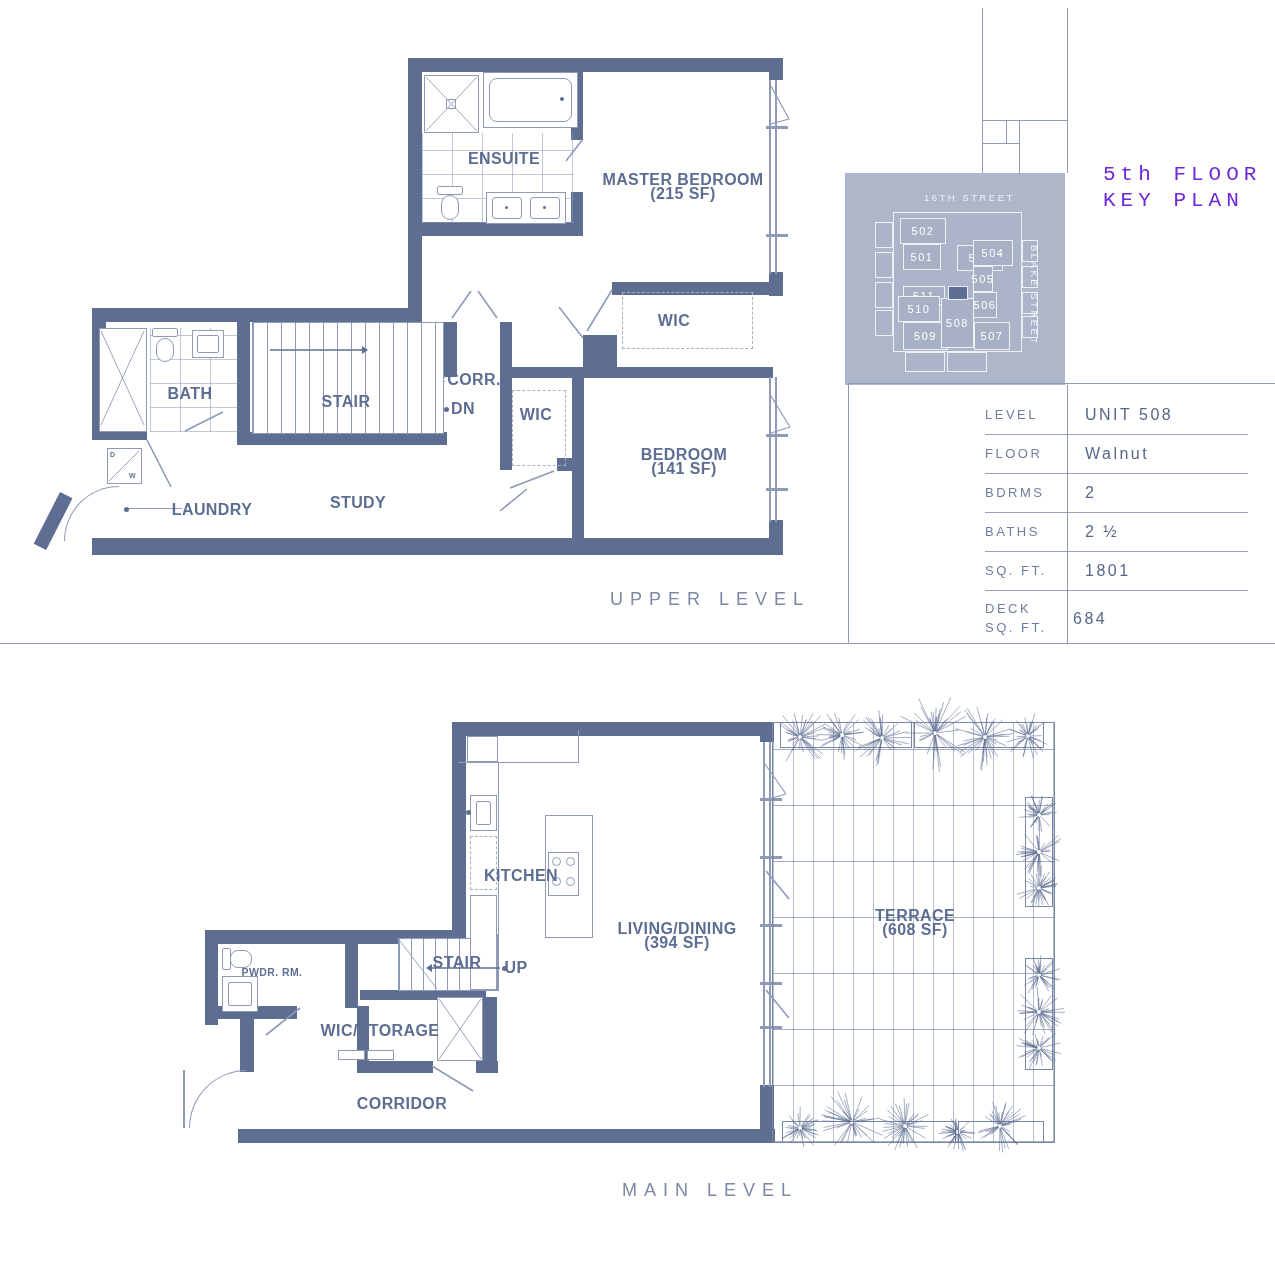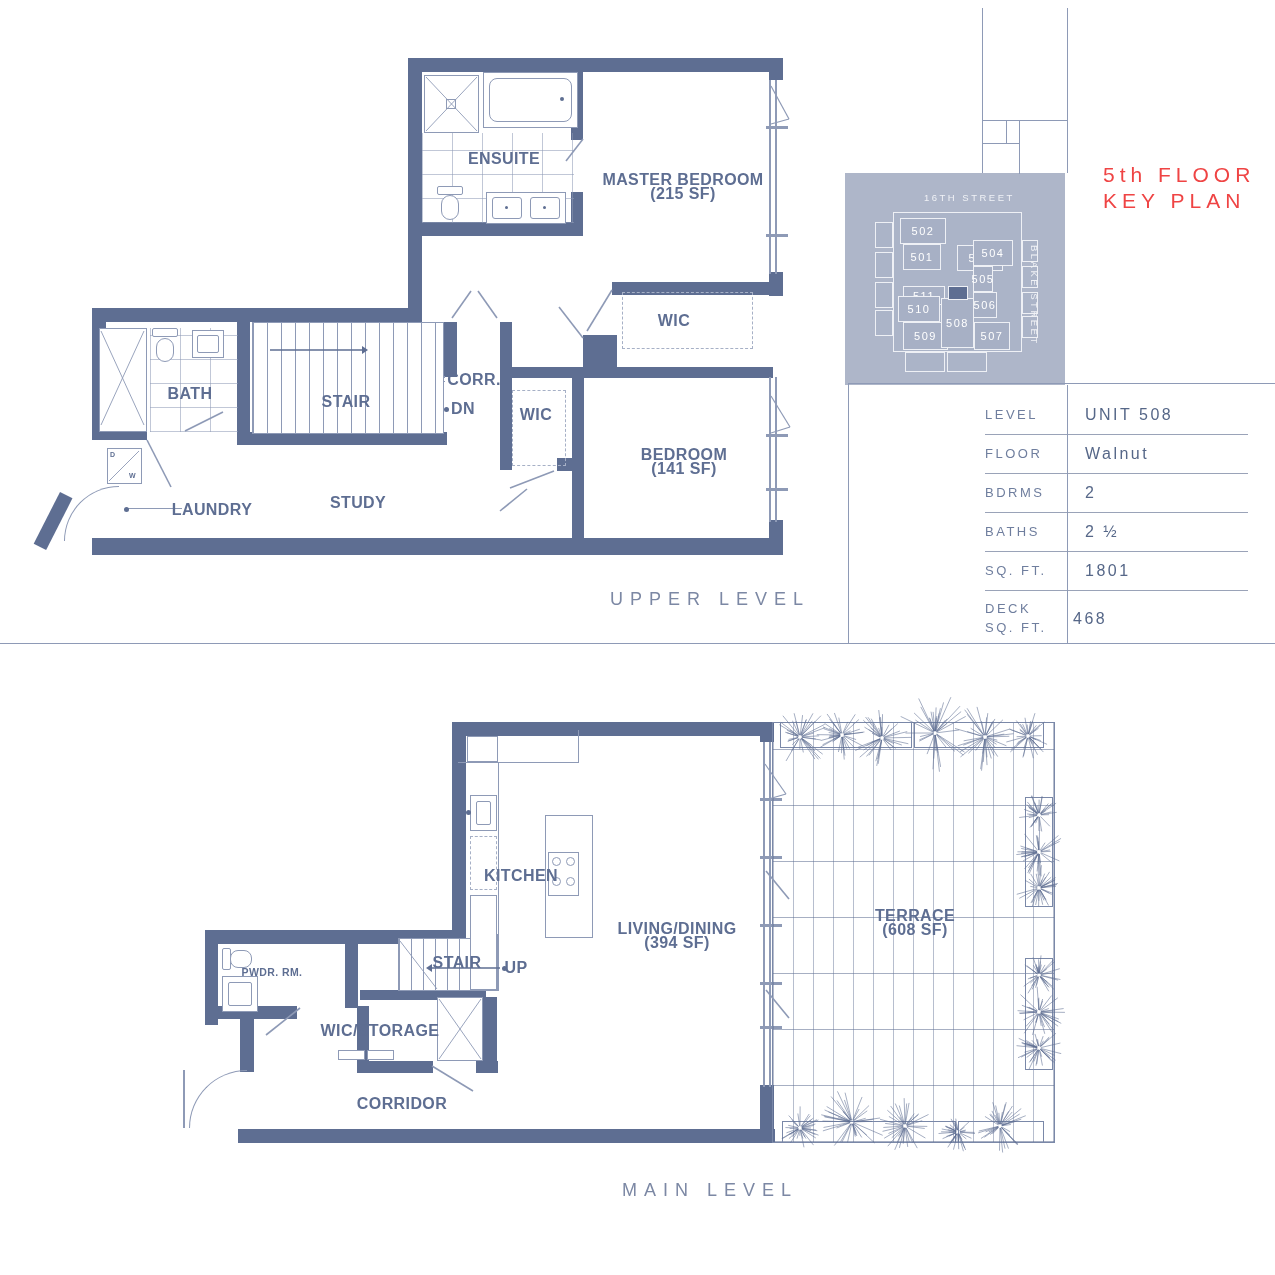--- a/index.html
+++ b/index.html
@@ -26,22 +26,22 @@
   .lvl{position:absolute;transform:translate(-50%,-50%);color:#7c88a4;font-size:18px;
        letter-spacing:7px;white-space:nowrap;z-index:30;}
   .tiny{position:absolute;color:#5e6e92;font-size:7px;font-weight:bold;z-index:30;}
   #keyplan{position:absolute;left:845px;top:173px;width:220px;height:212px;background:#aeb6c9;}
   .kcell{position:absolute;box-sizing:border-box;border:1px solid #eef0f5;background:#a7b0c5;
          color:#fff;font-size:11px;letter-spacing:1.5px;display:flex;align-items:center;
          justify-content:center;z-index:5;}
   .kcell.blank{background:#abb4c8;z-index:4;}
   .kcell.hl{background:#5e6e92;z-index:6;}
   .street{position:absolute;color:#f0f2f6;font-size:9.5px;letter-spacing:2.5px;white-space:nowrap;z-index:7;}
-  #kp-title{position:absolute;left:1103px;top:162px;color:#ef4444;font-size:21px;
-            letter-spacing:5px;line-height:26px;white-space:nowrap;}
+  #kp-title{position:absolute;left:1103px;top:162px;color:#6d28d9;font-size:21px;
+            letter-spacing:5px;line-height:26px;white-space:nowrap;font-family:Liberation Mono, monospace;}
   #info-table{position:absolute;left:985px;top:396px;width:263px;}
   .irow{display:flex;align-items:center;height:38px;border-bottom:1px solid #9aa3b8;}
   .irow:last-child{border-bottom:none;height:55px;}
   .ilabel{width:88px;color:#6f7e9e;font-size:13px;letter-spacing:2.5px;line-height:1.4;}
   .ival{padding-left:12px;color:#566788;font-size:16px;letter-spacing:2.5px;}
   svg#overlay{position:absolute;left:0;top:0;z-index:20;pointer-events:none;}
 </style>
 </head>
 <body>
 
@@ -101,21 +101,21 @@
     <div class="irow">
         <div class="ilabel">BATHS</div>
         <div class="ival">2 ½</div>
       </div>
     <div class="irow">
         <div class="ilabel">SQ. FT.</div>
         <div class="ival">1801</div>
       </div>
     <div class="irow">
         <div class="ilabel" style="width:76px">DECK SQ. FT.</div>
-        <div class="ival">468</div>
+        <div class="ival">684</div>
       </div>
   </div>
 
   <svg id="overlay" width="1275" height="1275">
       <line x1="583" y1="139" x2="566" y2="161" stroke="#8e9ab6" stroke-width="1.6"></line>
       <line x1="612" y1="290" x2="587" y2="331" stroke="#8e9ab6" stroke-width="1.6"></line>
       <line x1="583" y1="338" x2="559" y2="307" stroke="#8e9ab6" stroke-width="1.6"></line>
       <line x1="452" y1="318" x2="471" y2="291" stroke="#8e9ab6" stroke-width="1.6"></line>
       <line x1="497" y1="318" x2="478" y2="291" stroke="#8e9ab6" stroke-width="1.6"></line>
       <line x1="510" y1="488" x2="554" y2="471" stroke="#8e9ab6" stroke-width="1.6"></line>

